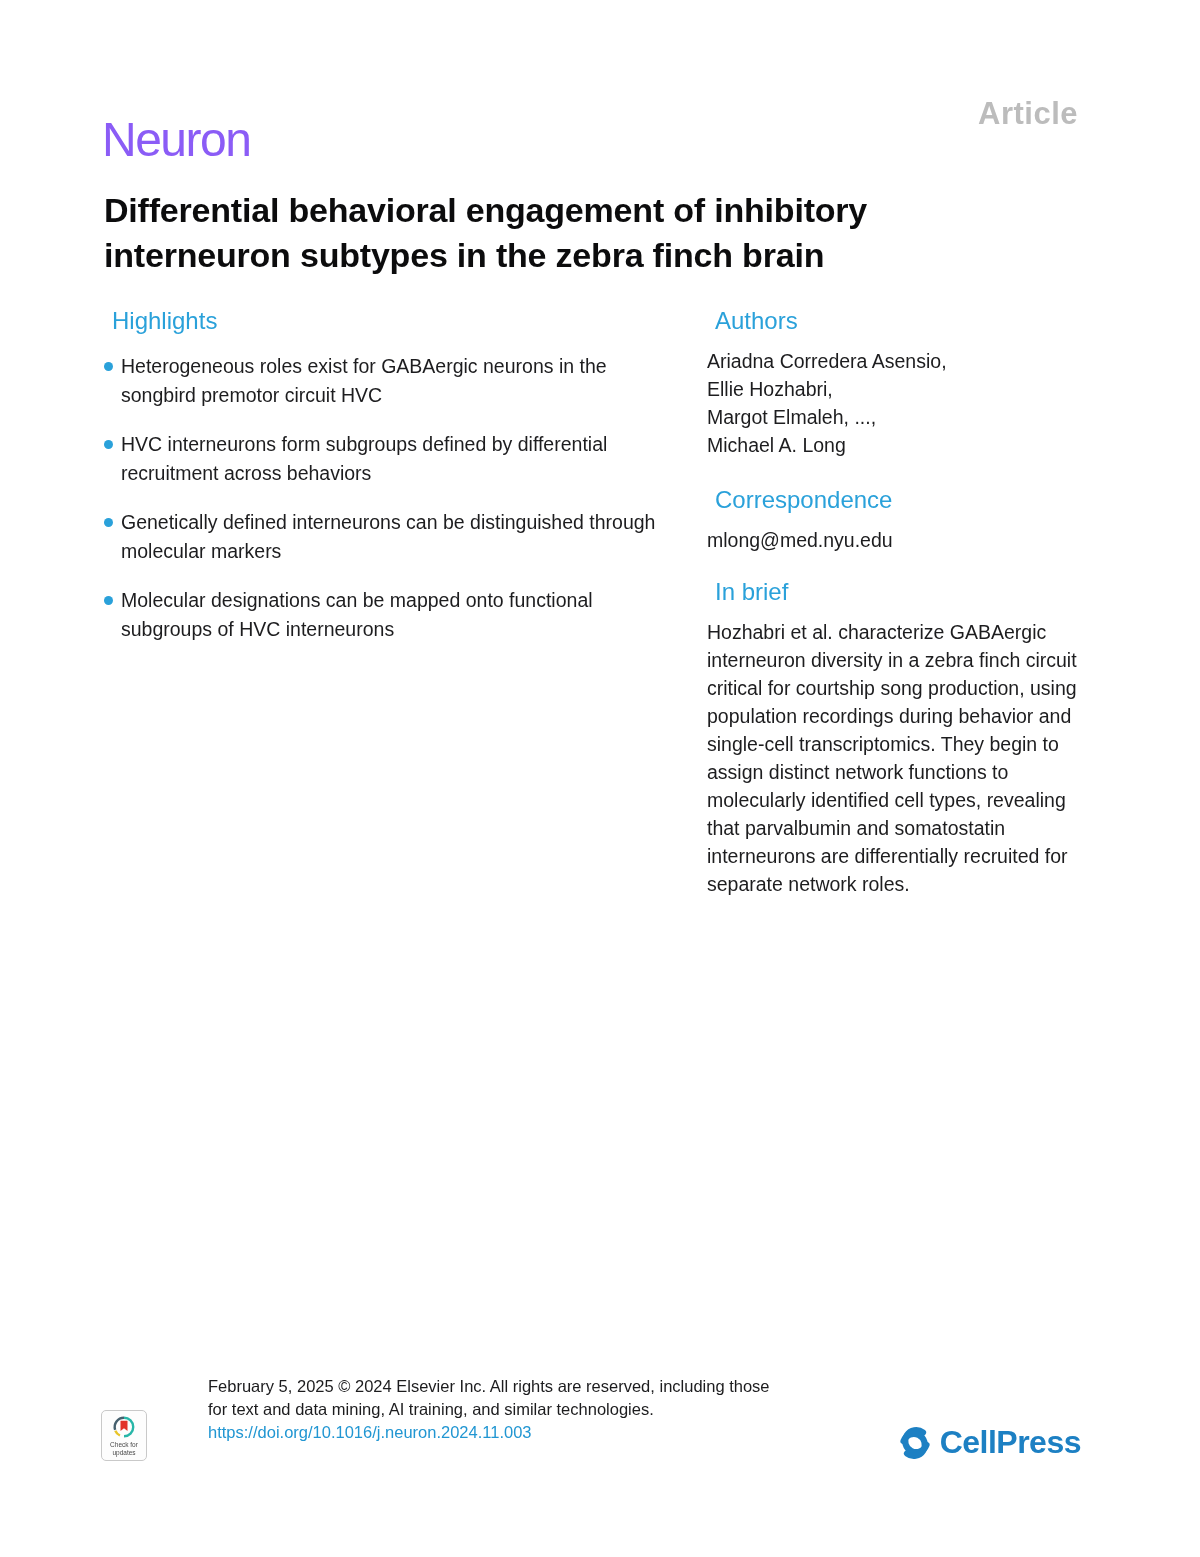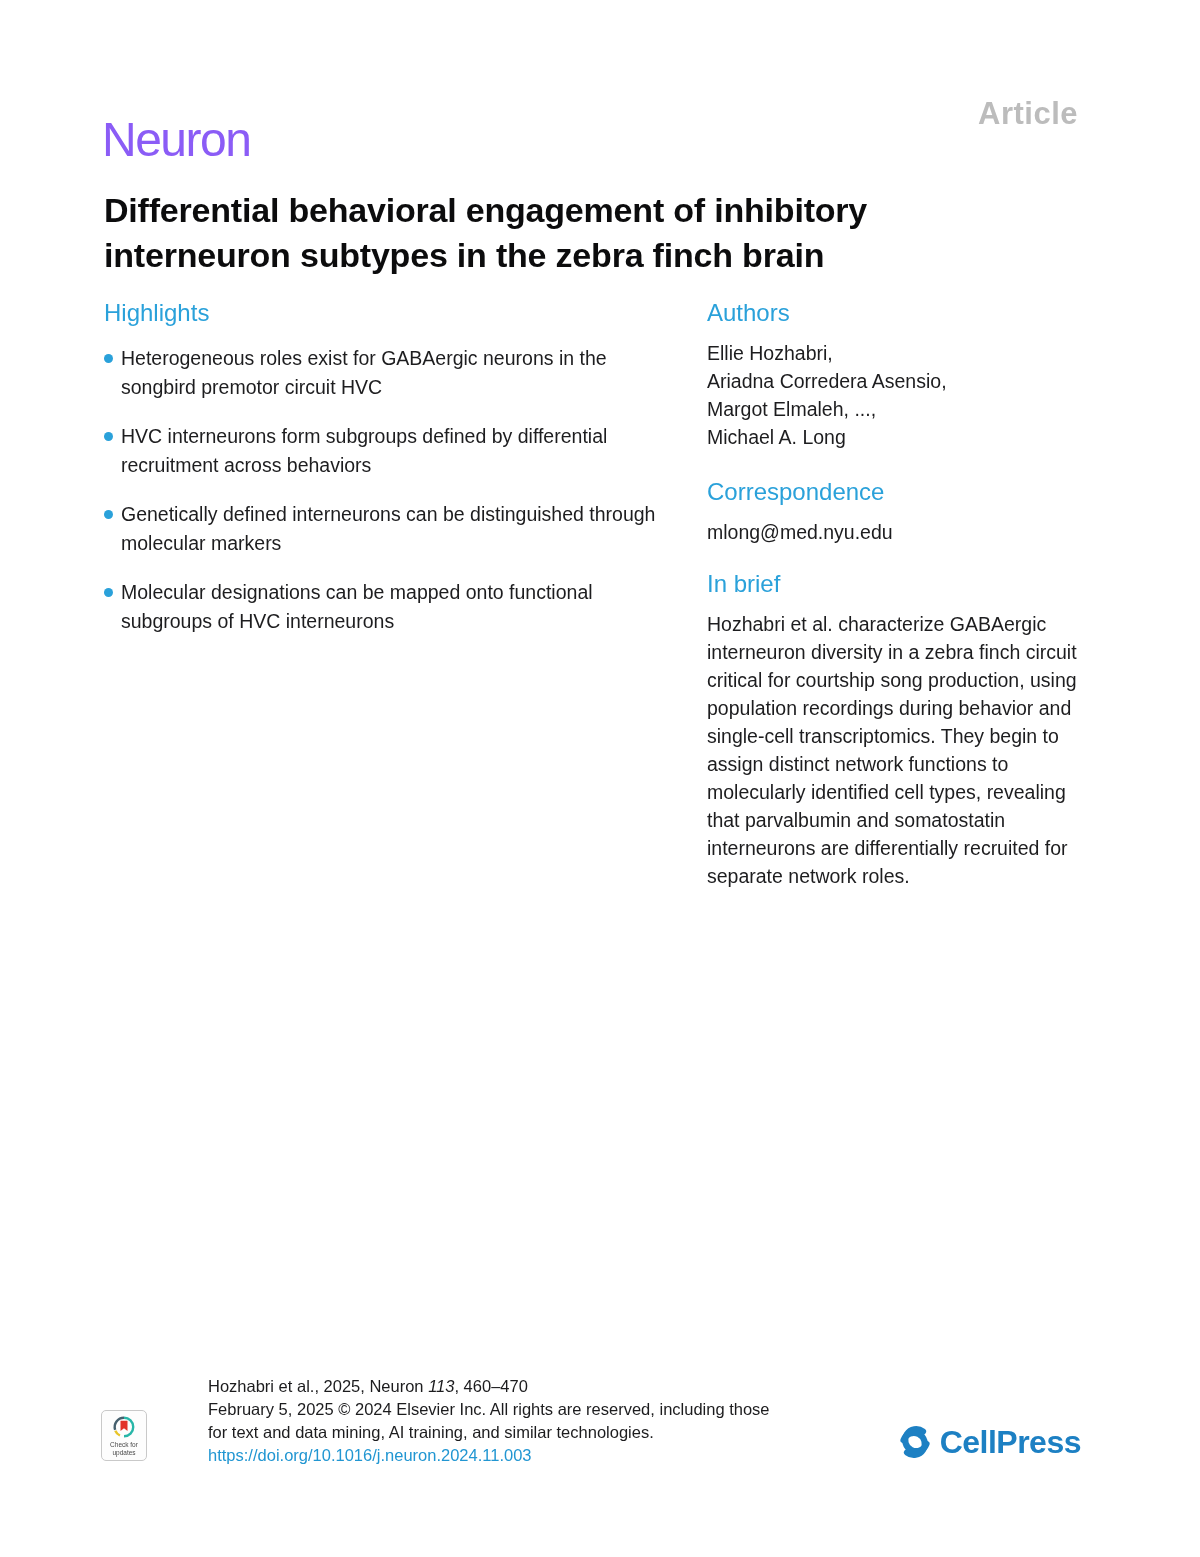--- a/index.html
+++ b/index.html
@@ -19,21 +19,21 @@
     font-size:48px; font-weight:normal; color:#8b5cf6; letter-spacing:-1.5px;
   }
   .paper-title {
     position:absolute; top:188px; left:104px; width:940px; margin:0;
     font-size:34px; font-weight:bold; line-height:45px; color:#0c0c0d;
     letter-spacing:-0.2px;
   }
 
   
   .section-heading {
-    margin:0; font-size:24px; line-height:30px; font-weight:400; color:#2aa1da;
+    margin:8px; font-size:24px; line-height:30px; font-weight:400; color:#2aa1da;
   }
 
   
   .left-col { position:absolute; left:104px; top:298px; width:556px; }
   .left-col .section-heading { margin-bottom:16px; }
   .hl-item {
     display:flex; gap:8px; margin-bottom:21px;
     font-size:19.5px; line-height:28.5px; color:#1d1d1f;
   }
   .bullet {
@@ -64,21 +64,21 @@
   }
   .footer-text {
     position:absolute; left:208px; top:1375px;
     font-size:16.5px; line-height:23px; color:#1c1c1e;
   }
   .footer-text .vol { font-style:italic; }
   .doi-link { color:#2196d2; text-decoration:none;text-align:center; }
 
   .cellpress-logo {
     position:absolute; right:119px; top:1424px;
-    display:flex; gap:7px; cursor:pointer;
+    display:flex; align-items:center; gap:7px; cursor:pointer;
   }
   .cellpress-text {
     font-size:32px; font-weight:bold; color:#1d80c3; letter-spacing:-0.5px;
   }
 </style>
 </head>
 <body>
 
 <div class="page">
 
@@ -103,22 +103,22 @@
       <span>Genetically defined interneurons can be distinguished through molecular markers</span>
     </div>
     <div class="hl-item">
       <span class="bullet"></span>
       <span>Molecular designations can be mapped onto functional subgroups of HVC interneurons</span>
     </div>
   </div>
 
   <div class="right-col">
     <h2 class="section-heading">Authors</h2>
+    <div>Ariadna Corredera Asensio,</div>
     <div>Ellie Hozhabri,</div>
-    <div>Ariadna Corredera Asensio,</div>
     <div>Margot Elmaleh, ...,</div>
     <div>Michael A. Long</div>
 
     <h2 class="section-heading mt-corr">Correspondence</h2>
     <div class="email-line">mlong@med.nyu.edu</div>
 
     <h2 class="section-heading mt-brief">In brief</h2>
     <p class="inbrief-text">Hozhabri et al. characterize GABAergic interneuron diversity in a zebra finch circuit critical for courtship song production, using population recordings during behavior and single-cell transcriptomics. They begin to assign distinct network functions to molecularly identified cell types, revealing that parvalbumin and somatostatin interneurons are differentially recruited for separate network roles.</p>
   </div>
 
@@ -129,21 +129,20 @@
       <path d="M13 3 a10 10 0 0 1 0 20" fill="none" stroke="#28b6a8" stroke-width="2.6"></path>
       <path d="M9.2 6.2 h7.6 v11 l-3.8 -2.9 l-3.8 2.9 z" fill="#e2342a"></path>
     </svg>
     <div class="badge-text">
       <div>Check for</div>
       <div>updates</div>
     </div>
   </div>
 
   <div class="footer-text">
-    <div><span>Hozhabri et al., 2025, Neuron </span><span class="vol">113</span><span>, 460–470</span></div>
     <div>February 5, 2025 © 2024 Elsevier Inc. All rights are reserved, including those</div>
     <div>for text and data mining, AI training, and similar technologies.</div>
     <div><a href="#" class="doi-link">https://doi.org/10.1016/j.neuron.2024.11.003</a></div>
   </div>
 
   <div class="cellpress-logo">
     <svg width="36" height="36" viewBox="0 0 36 36" aria-hidden="true">
       <path d="M26 7.5 a11 11 0 1 0 3.5 12.5" fill="none" stroke="#1d80c3" stroke-width="6.2" stroke-linecap="round"></path>
       <path d="M10 28.5 a11 11 0 1 0 -3.5 -12.5" fill="none" stroke="#1d80c3" stroke-width="6.2" stroke-linecap="round"></path>
     </svg>

